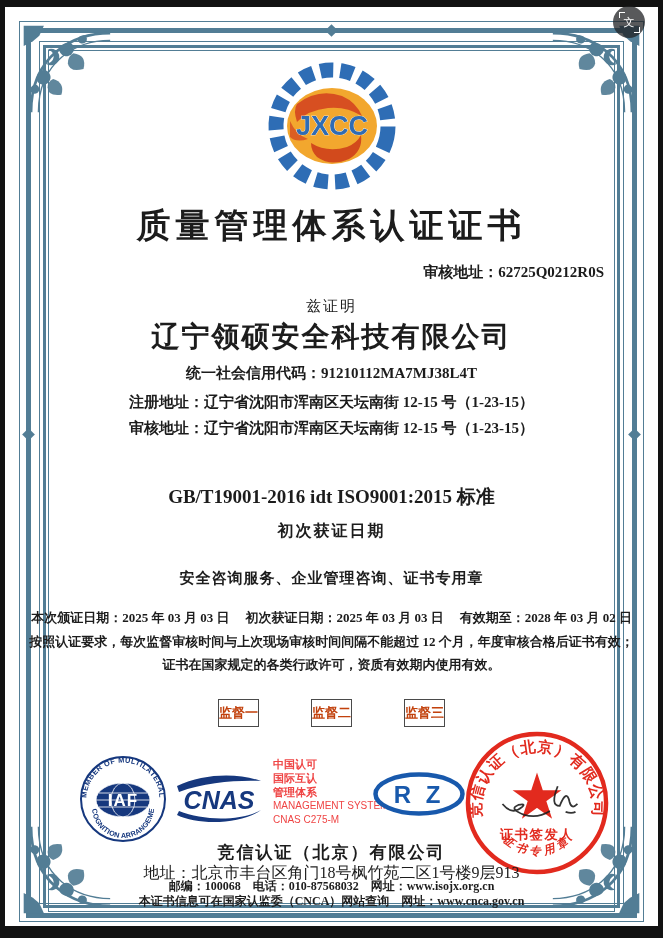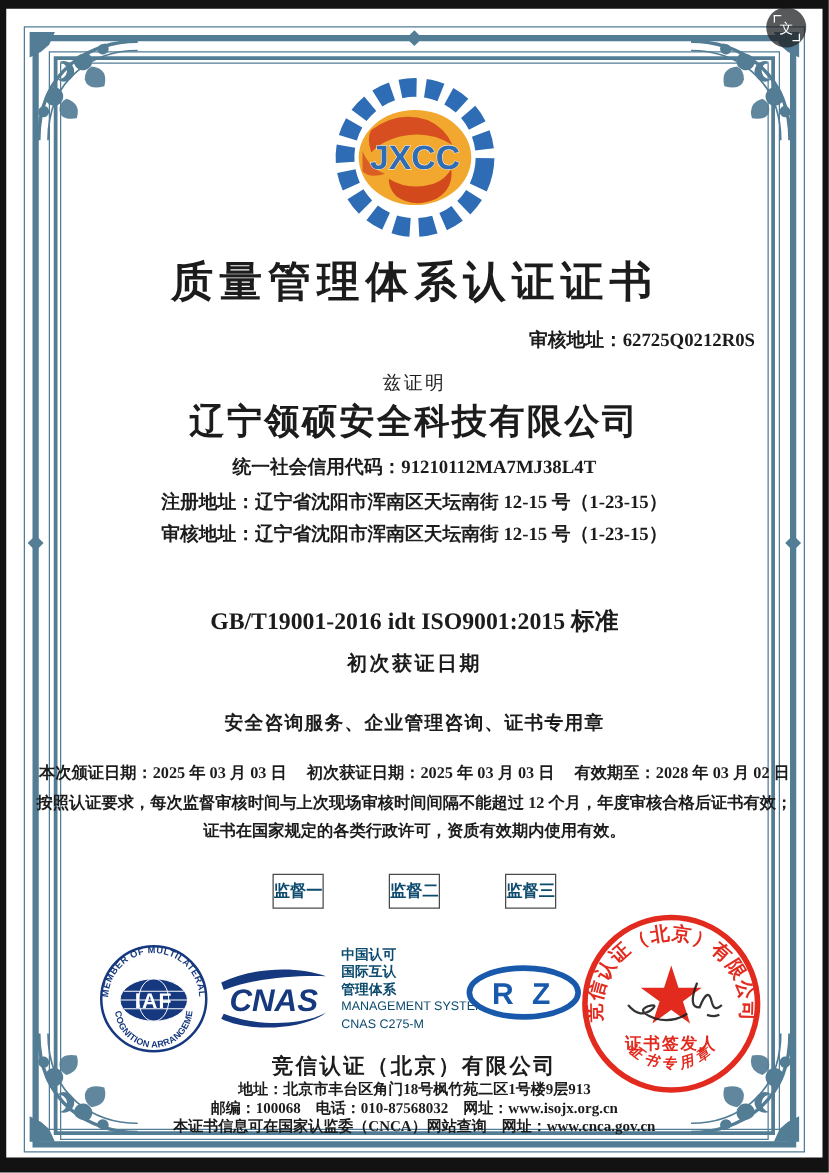--- a/index.html
+++ b/index.html
@@ -33,32 +33,32 @@
   .addr-wrap{top:382px;}
   .addr-inner{display:inline-block;text-align:center;font-size:15px;font-weight:bold;line-height:26px;}
   .conform{top:445px;font-size:16px;font-weight:bold;letter-spacing:1px;}
   .standard{top:477px;font-size:19px;font-weight:bold;}
   .scopehead{top:514px;font-size:16px;font-weight:bold;letter-spacing:2px;}
   .scope{top:562px;font-size:15px;font-weight:bold;letter-spacing:1px;}
   .dates{top:602px;font-size:13px;font-weight:bold;display:flex;justify-content:center;gap:16px;}
   .note1{top:626px;font-size:13px;font-weight:bold;}
   .note2{top:649px;font-size:13px;font-weight:bold;}
   .supervision{top:692px;display:flex;justify-content:center;gap:52px;}
-  .sbox{border:1.5px solid #4a4a4a;font-size:13px;font-weight:bold;color:#0c4a6e;
+  .sbox{border:1.5px solid #4a4a4a;font-size:13px;font-weight:bold;color:#c2410c;
         padding:4px 0;background:#fff;}
   .iaf{position:absolute;left:74px;top:748px;width:88px;height:88px;}
   .cnas{position:absolute;left:164px;top:764px;width:100px;height:52px;}
-  .cnas-lines{position:absolute;left:268px;top:750px;text-align:left;color:#0c4a6e;
+  .cnas-lines{position:absolute;left:268px;top:750px;text-align:left;color:#ef4444;
               font-family:"Liberation Sans","DejaVu Sans",sans-serif;}
   .cnas-lines .zh{font-size:11px;font-weight:bold;line-height:14px;}
   .cnas-lines .en{font-size:10px;line-height:14px;}
   .rz{position:absolute;left:366px;top:764px;width:96px;height:46px;}
   .seal{position:absolute;left:458px;top:722px;width:148px;height:148px;}
   .f-name{top:834px;font-size:17px;font-weight:bold;letter-spacing:2px;}
-  .f-addr{top:856px;font-size:12px;font-weight:bold;}
+  .f-addr{top:856px;font-size:16px;font-weight:normal;}
   .f-contact{top:871px;font-size:12px;font-weight:bold;}
   .f-cnca{top:886px;font-size:12px;font-weight:bold;}
   .translate-btn{
     position:absolute;top:6px;right:18px;width:32px;height:32px;border-radius:50%;
     background:rgba(32,33,36,0.75);display:flex;align-items:center;justify-content:center;
     z-index:50;cursor:pointer;
   }
   .translate-btn .frame{
     width:17px;height:17px;position:relative;display:flex;align-items:center;justify-content:center;
     color:#fff;font-size:11px;font-family:"Liberation Sans",sans-serif;

